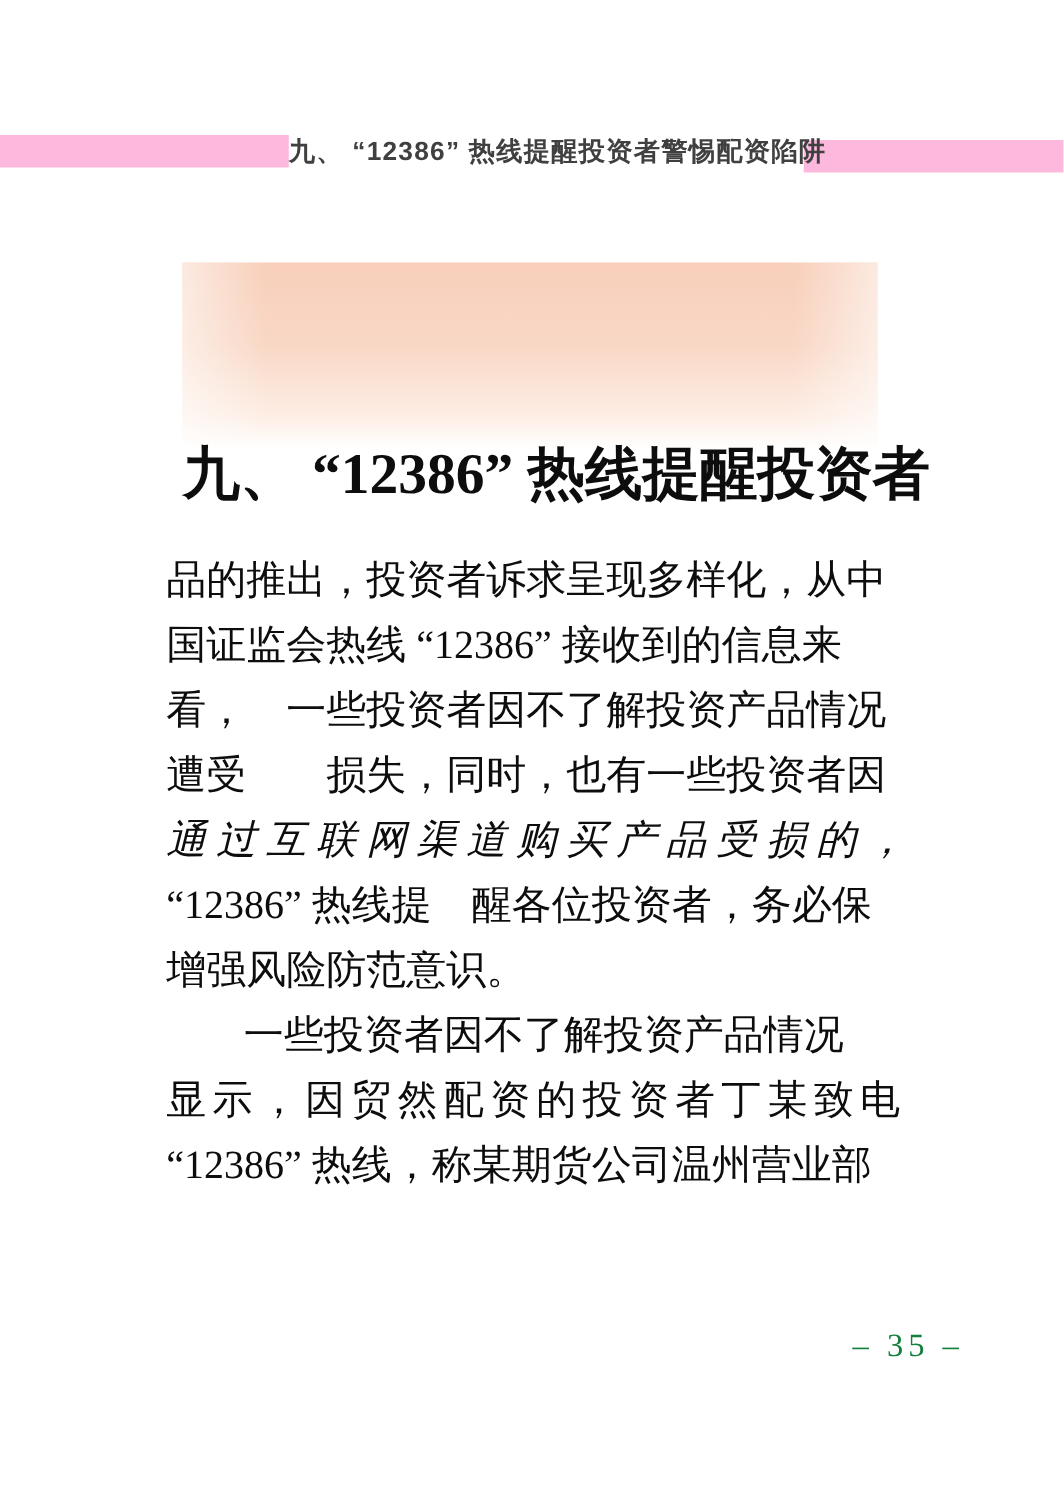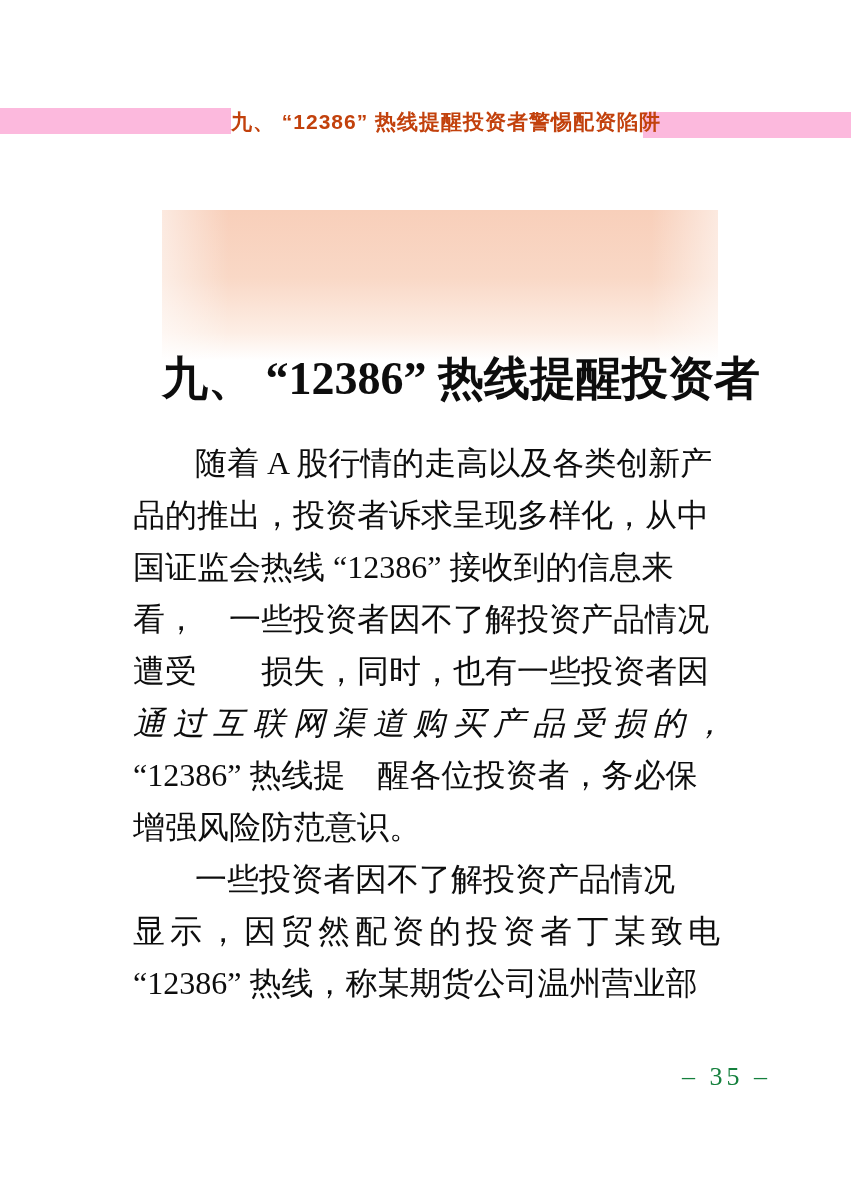--- a/index.html
+++ b/index.html
@@ -15,27 +15,27 @@
 
   
   .running-header { position: absolute; top: 108px; left: 0; width: 851px; height: 32px; }
   .hdr-bar { position: absolute; height: 26px; background: #fcb9dd; }
   .hdr-bar.left  { left: 0; top: 0; width: 231px; }
   .hdr-bar.right { right: 0; top: 4px; width: 208px; }
   .hdr-title {
     position: absolute; left: 231px; right: 208px; top: 0; height: 26px;
     line-height: 27px; text-align: center;
     font-family: "Liberation Sans", "DejaVu Sans", sans-serif;
-    font-weight: bold; font-size: 21px; color: #c2410c;
+    font-weight: bold; font-size: 21px; color: #404040;
     white-space: pre; letter-spacing: 1px;
   }
 
   
   .banner {
-    position: absolute; left: 162px; top: 210px; width: 556px; height: 150px;
+    position: absolute; left: 146px; top: 210px; width: 556px; height: 150px;
     background:
       linear-gradient(90deg, rgba(255,255,255,0.55) 0%, rgba(255,255,255,0) 12%, rgba(255,255,255,0) 88%, rgba(255,255,255,0.55) 100%),
       linear-gradient(180deg, #f8cfba 0%, #f9d8c6 45%, #fdeee5 82%, rgba(255,255,255,0) 100%);
   }
   .banner-text {
     padding-top: 14px; text-align: center;
     font-weight: bold; font-size: 46px; line-height: 62px;
     color: #0d0d0d; white-space: pre;
   }
 
@@ -67,21 +67,20 @@
     <div class="hdr-title">九、 “12386” 热线提醒投资者警惕配资陷阱</div>
   </div>
 
   <div class="banner">
     <div class="banner-text">
       <div>九、 “12386” 热线提醒投资者</div>
     </div>
   </div>
 
   <div class="body-text">
-    <div class="line indent">随着 A 股行情的走高以及各类创新产</div>
     <div class="line">品的推出，投资者诉求呈现多样化，从中</div>
     <div class="line">国证监会热线 “12386” 接收到的信息来</div>
     <div class="line">看，　一些投资者因不了解投资产品情况</div>
     <div class="line">遭受　　损失，同时，也有一些投资者因</div>
     <div class="line wide">通过互联网渠道购买产品受损的，</div>
     <div class="line">“12386” 热线提　醒各位投资者，务必保</div>
     <div class="line">增强风险防范意识。</div>
     <div class="line indent">一些投资者因不了解投资产品情况</div>
     <div class="line wide-sm">显示，因贸然配资的投资者丁某致电</div>
     <div class="line">“12386” 热线，称某期货公司温州营业部</div>

